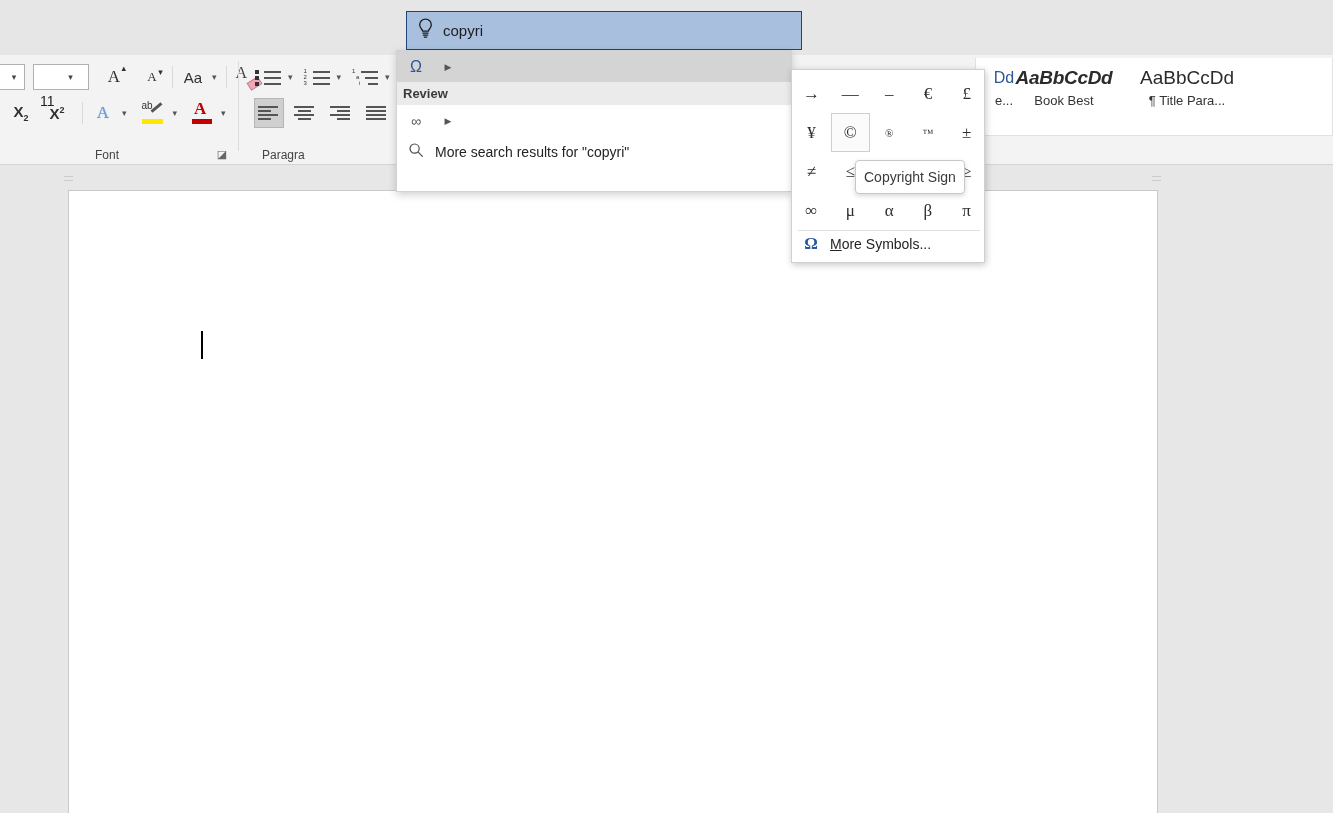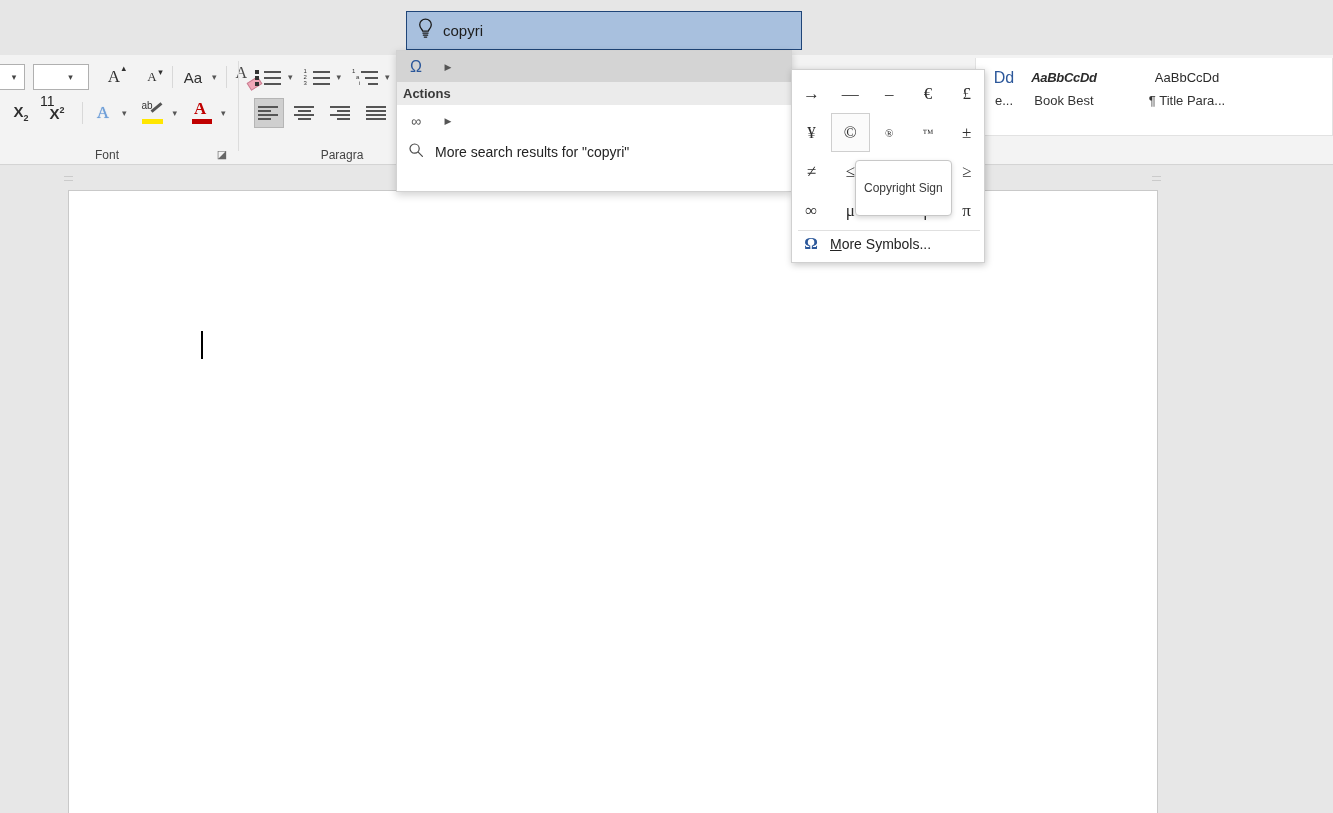--- a/index.html
+++ b/index.html
@@ -125,21 +125,21 @@
   .linespacing .ar { position: absolute; left: 2px; top: 1px; font-size: 13px; color: #3a5fa0; line-height: 13px; }
 
   
   .styles-gallery {
     position: absolute; left: 975px; top: 58px; width: 358px; height: 78px;
     background: #ffffff; border: 1px solid #e2e2e2; border-top: none;
   }
   .style-item {
     position: absolute; text-align: center; color: #2b2b2b;
   }
-  .style-preview { font-size: 13px; line-height: 24px; white-space: nowrap; overflow: hidden; }
+  .style-preview { font-size: 19px; line-height: 24px; white-space: nowrap; overflow: hidden; }
   .style-name { font-size: 13px; line-height: 22px; color: #333; white-space: nowrap; }
 
   
   .doc-area {
     position: absolute; left: 0; top: 166px; width: 1333px; height: 647px;
     background: #e7e7e7;
   }
   .ruler-strip {
     position: absolute; left: 0; top: 0; width: 1333px; height: 22px; background: #e7e7e7;
   }
@@ -216,21 +216,21 @@
     font-family: "Liberation Serif", serif;
   }
   .more-symbols .lbl { font-size: 14px; color: #232323; }
   .more-symbols .lbl u { text-decoration: underline; }
 
   
   .tooltip {
     position: absolute; left: 855px; top: 160px;
     background: #ffffff; border: 1px solid #c8c8c8; border-radius: 4px;
     box-shadow: 0 2px 5px rgba(0,0,0,0.16);
-    padding: 20px 8px; font-size: 12px; color: #3a3a3a; white-space: nowrap;
+    padding: 8px 8px; font-size: 14px; color: #3a3a3a; white-space: nowrap;
   }
 </style>
 </head>
 <body>
 
 <div id="app">
 
 
   <div class="ribbon">
     <div class="ribbon-inner">
@@ -378,21 +378,21 @@
             <span class="linespacing">
               <span class="ar">⇕</span>
               <span class="ln" style="top:2px;"></span>
                 <span class="ln" style="top:8px;"></span>
               <span class="ln" style="top:14px;"></span>
                 <span class="ln" style="top:19px;"></span>
             </span>
           </div>
         </div>
 
-        <div class="grp-label" style="left:22px; width:160px; text-align:center;">Paragra</div>
+        <div class="grp-label" style="left:22px; width:160px; text-align:left;">Paragra</div>
       </div>
 
     </div>
   </div>
 
   <div class="styles-gallery">
     <div class="style-item" style="left:0px; top:8px; width:56px;">
       <div class="style-preview" style="color:#2b579a; font-size:16px;">Dd</div>
       <div class="style-name">e...</div>
     </div>
@@ -426,21 +426,21 @@
     <input class="search-text" type="text" value="copyri" placeholder="Tell me what you want to do" style="">
   </div>
 
   <div class="search-dropdown">
 
     <div class="dd-item selected">
       <span class="dd-ico">Ω</span>
       <span class="dd-arrow">▶</span>
     </div>
 
-    <div class="dd-header">Actions</div>
+    <div class="dd-header">Review</div>
 
     <div class="dd-item">
       <span class="dd-ico plain">∞</span>
       <span class="dd-arrow">▶</span>
     </div>
 
     <div class="dd-item">
       <span class="dd-ico plain">
         <svg width="16" height="16" viewBox="0 0 16 16" aria-hidden="true">
           <circle cx="6.6" cy="6.6" r="4.6" fill="none" stroke="#4a4a4a" stroke-width="1.2"></circle>

